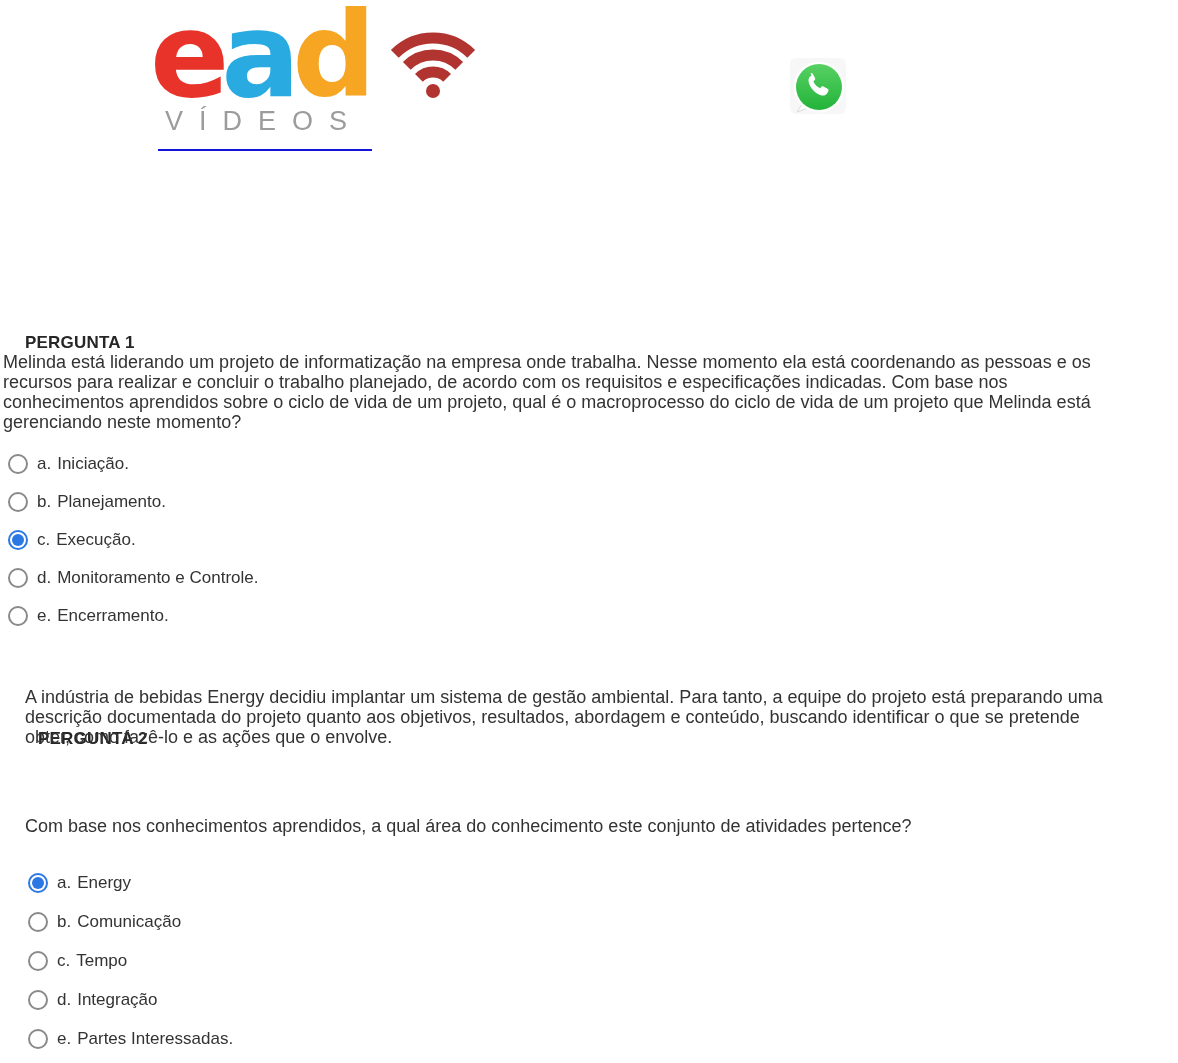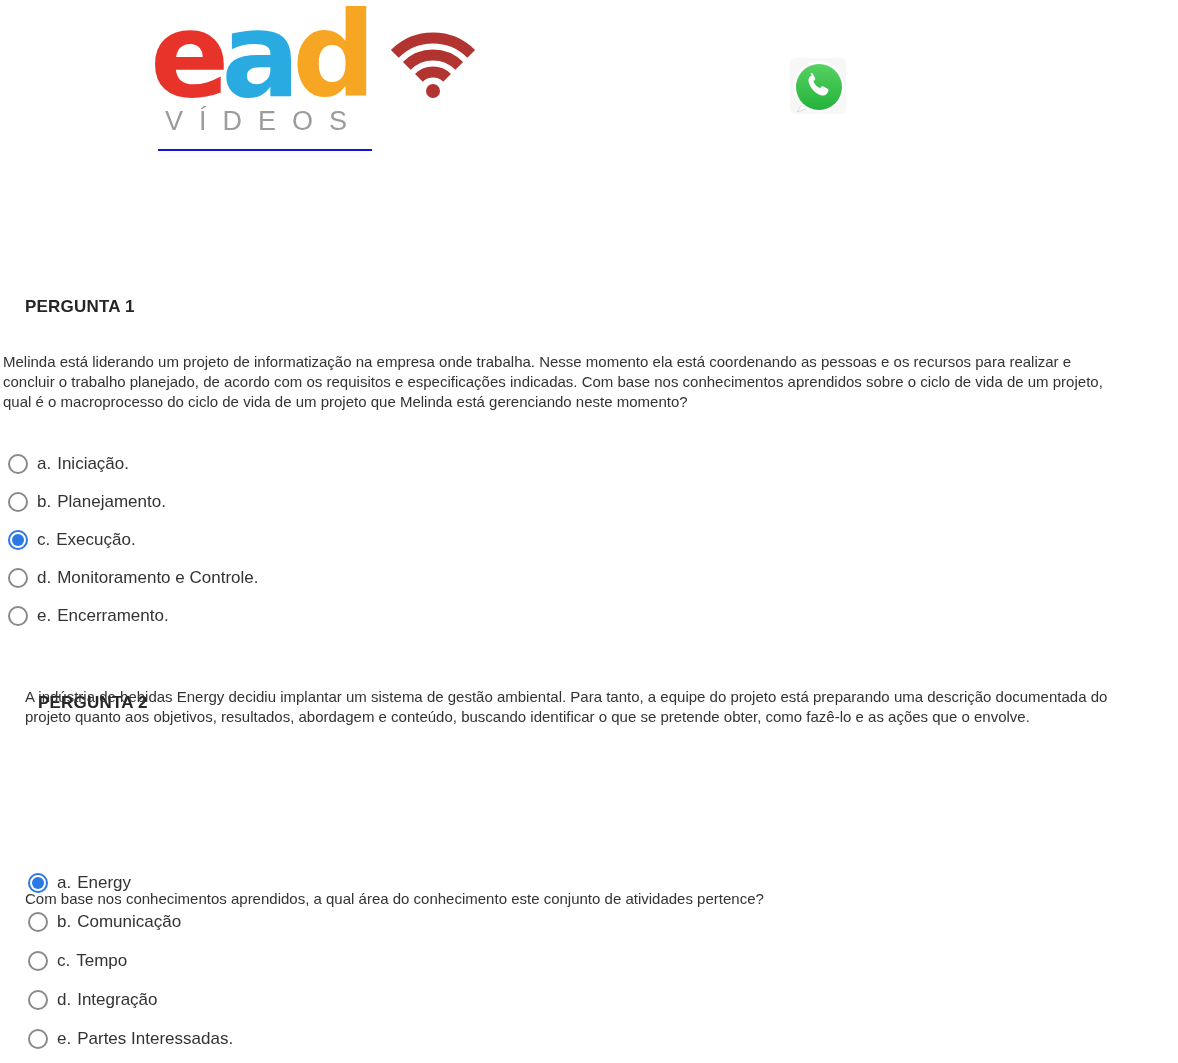--- a/index.html
+++ b/index.html
@@ -44,24 +44,25 @@
     cursor:pointer;
   }
 
   
   .q-heading {
     position:absolute;
     font-size:17px; font-weight:bold;
     color:var(--color-heading, #262626);
     letter-spacing:0.2px;
     white-space:nowrap;
+    margin-top:36px;
   }
   .q-text {
     position:absolute;
-    font-size:15px; line-height:20px;
+    font-size:18px; line-height:20px;
     color:var(--color-text, #333333);
   }
   .opts { position:absolute; }
   .opt {
     display:flex; align-items:center;
     height:20px;
     font-size:17px;
     cursor:pointer;
     white-space:nowrap;
   }
@@ -148,21 +149,21 @@
         <div class="opt-radio"></div>
         <span class="opt-key">e.</span>
         <span class="opt-label">Encerramento.</span>
       </div>
     </div>
   </section>
 
   <section>
     <h2 class="q-heading" style="left:38px; top:693px;">PERGUNTA 2</h2>
     <p class="q-text" style="left:25px; top:687px; width:1095px;">A indústria de bebidas Energy decidiu implantar um sistema de gestão ambiental. Para tanto, a equipe do projeto está preparando uma descrição documentada do projeto quanto aos objetivos, resultados, abordagem e conteúdo, buscando identificar o que se pretende obter, como fazê-lo e as ações que o envolve.</p>
-    <p class="q-text" style="left:25px; top:889px; width:1095px;">Com base nos conhecimentos aprendidos, a qual área do conhecimento este conjunto de atividades pertence?</p>
+    <p class="q-text" style="left:25px; top:816px; width:1095px;">Com base nos conhecimentos aprendidos, a qual área do conhecimento este conjunto de atividades pertence?</p>
 
     <div class="opts opts-q2" style="left:28px; top:873px;">
       <div class="opt">
         <div class="opt-radio checked"></div>
         <span class="opt-key">a.</span>
         <span class="opt-label">Energy</span>
       </div>
       <div class="opt">
         <div class="opt-radio"></div>
         <span class="opt-key">b.</span>

